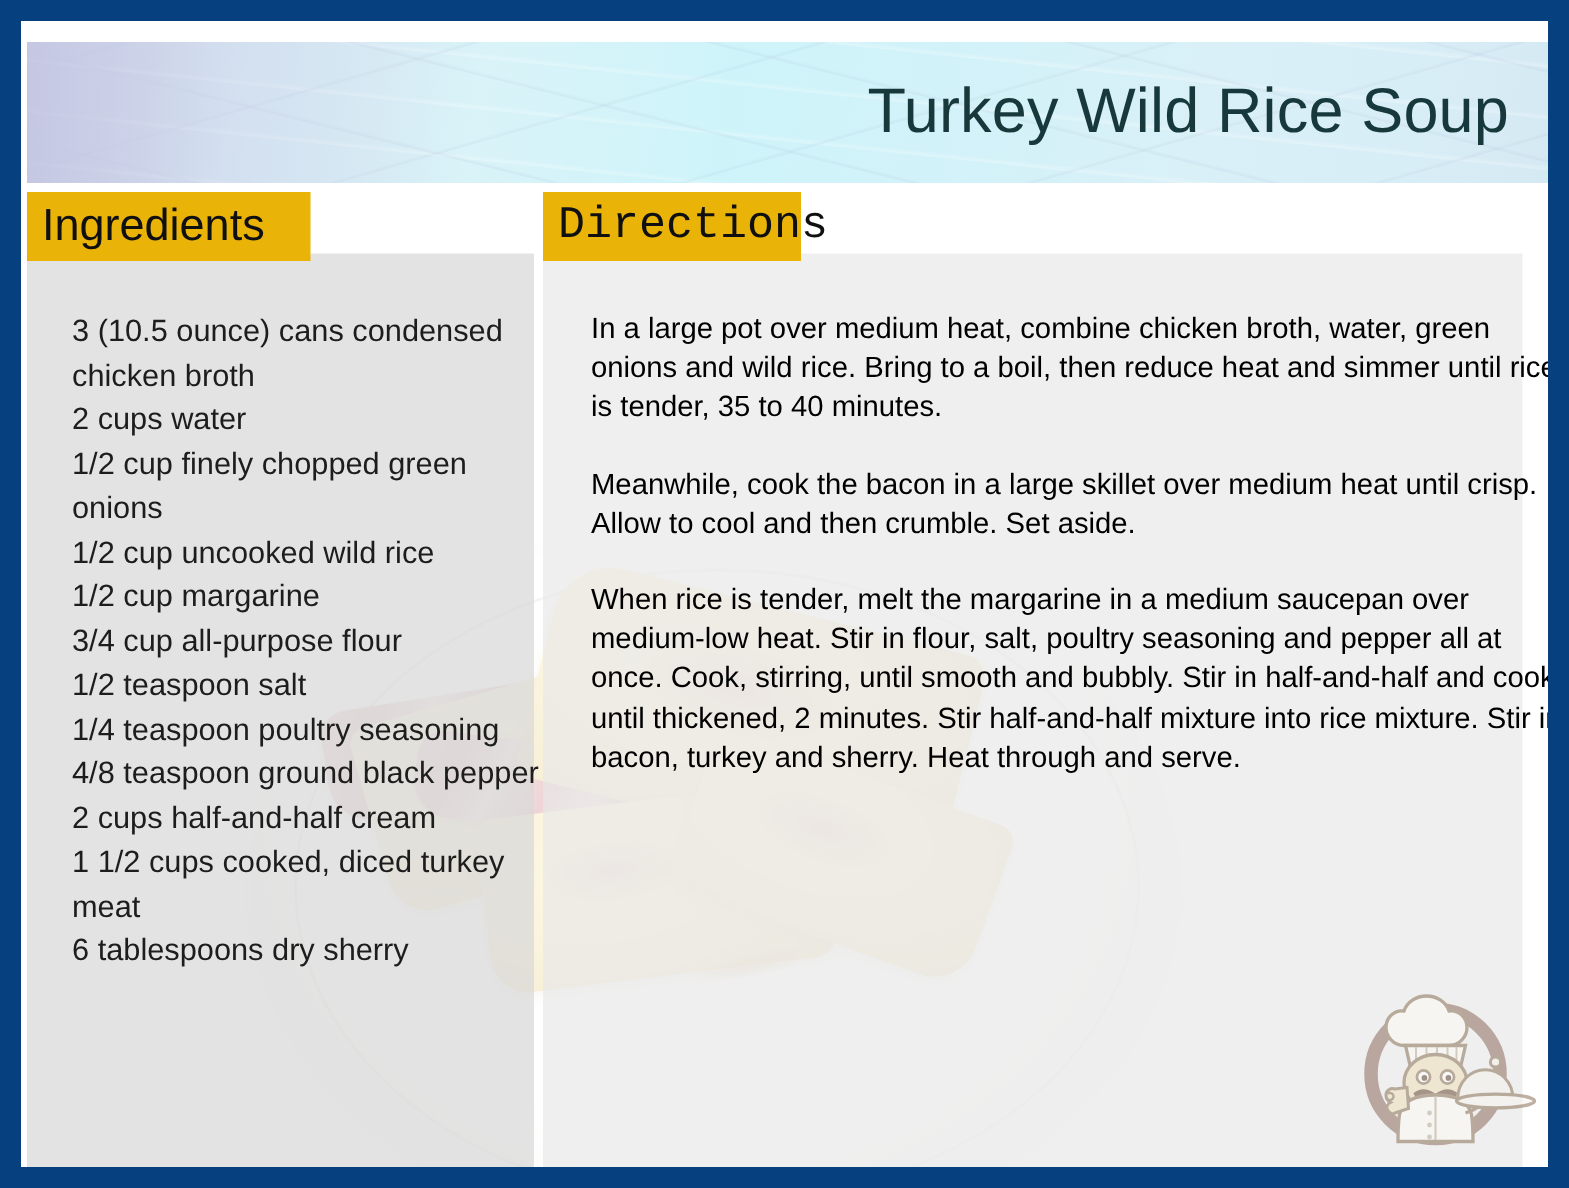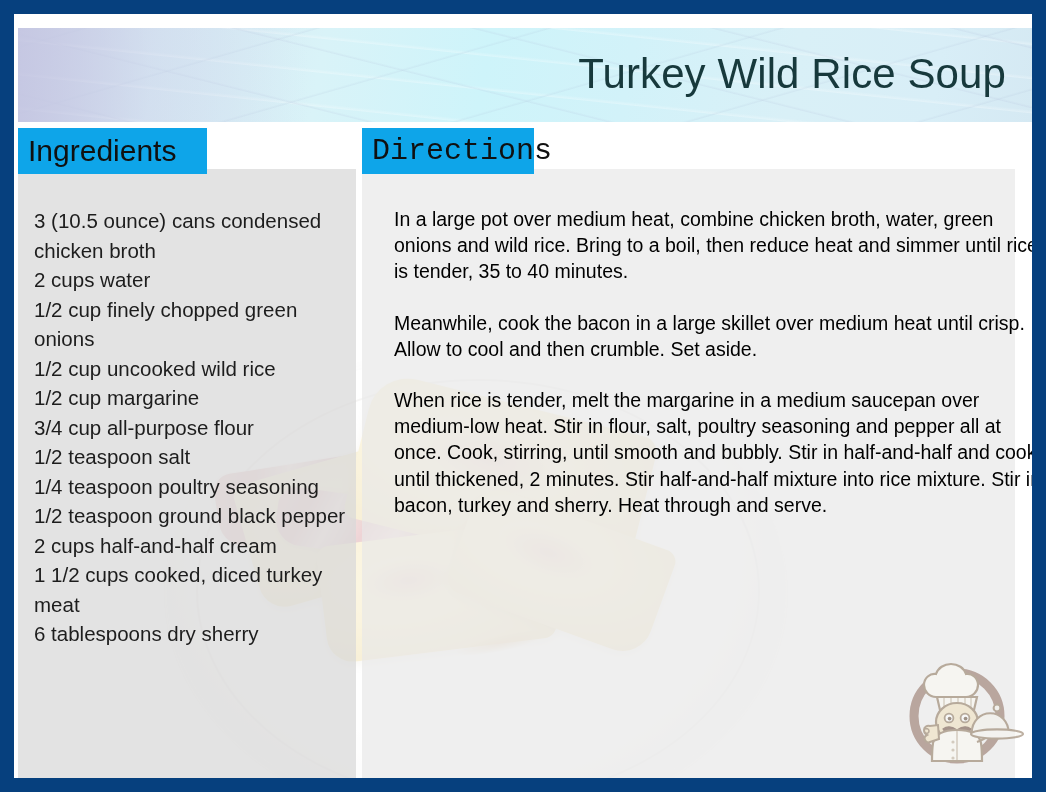--- a/index.html
+++ b/index.html
@@ -215,37 +215,37 @@
     top: 155px;
     width: 653px;
     height: 609px;
     background: rgba(232,232,232,.68);
   }
 
   .section-tab {
     position: absolute;
     top: 114px;
     height: 46px;
-    background: #0ea5e9;
+    background: #eab308;
     display: flex;
     align-items: center;
   }
   #ingredients-tab { left: 4px;   width: 189px; }
   #directions-tab  { left: 348px; width: 172px; font-family: Liberation Mono, monospace; }
   .section-tab .tab-label {
     font-size: 30px;
     color: #101010;
     padding-left: 10px;
     line-height: 1;
   }
 
   
   #ingredients-list {
     position: absolute;
-    left: 20px;
+    left: 34px;
     top: 192px;
     width: 320px;
     font-size: 20.5px;
     line-height: 29.5px;
     color: #1d1d1d;
   }
   #ingredients-list .ing-line { white-space: normal; }
 
   #directions-body {
     position: absolute;
@@ -319,21 +319,21 @@
 
     <div id="ingredients-list">
       <div class="ing-line">3 (10.5 ounce) cans condensed chicken broth</div>
       <div class="ing-line">2 cups water</div>
       <div class="ing-line">1/2 cup finely chopped green onions</div>
       <div class="ing-line">1/2 cup uncooked wild rice</div>
       <div class="ing-line">1/2 cup margarine</div>
       <div class="ing-line">3/4 cup all-purpose flour</div>
       <div class="ing-line">1/2 teaspoon salt</div>
       <div class="ing-line">1/4 teaspoon poultry seasoning</div>
-      <div class="ing-line">1/2 teaspoon ground black pepper</div>
+      <div class="ing-line">4/8 teaspoon ground black pepper</div>
       <div class="ing-line">2 cups half-and-half cream</div>
       <div class="ing-line">1 1/2 cups cooked, diced turkey meat</div>
       <div class="ing-line">6 tablespoons dry sherry</div>
     </div>
 
     <div id="directions-body">
       <p>In a large pot over medium heat, combine chicken broth, water, green onions and wild rice.  Bring to a boil, then reduce heat and simmer until rice is tender, 35 to 40 minutes.</p>
       <p>Meanwhile, cook the bacon in a large skillet over medium heat until crisp.  Allow to cool and then crumble.  Set aside.</p>
       <p>When rice is tender, melt the margarine in a medium saucepan over medium-low heat.  Stir in flour, salt, poultry seasoning and pepper all at once.  Cook, stirring, until smooth and bubbly.  Stir in half-and-half and cook until thickened, 2 minutes.  Stir half-and-half mixture into rice mixture.  Stir in bacon, turkey and sherry.  Heat through and serve.</p>
     </div>

